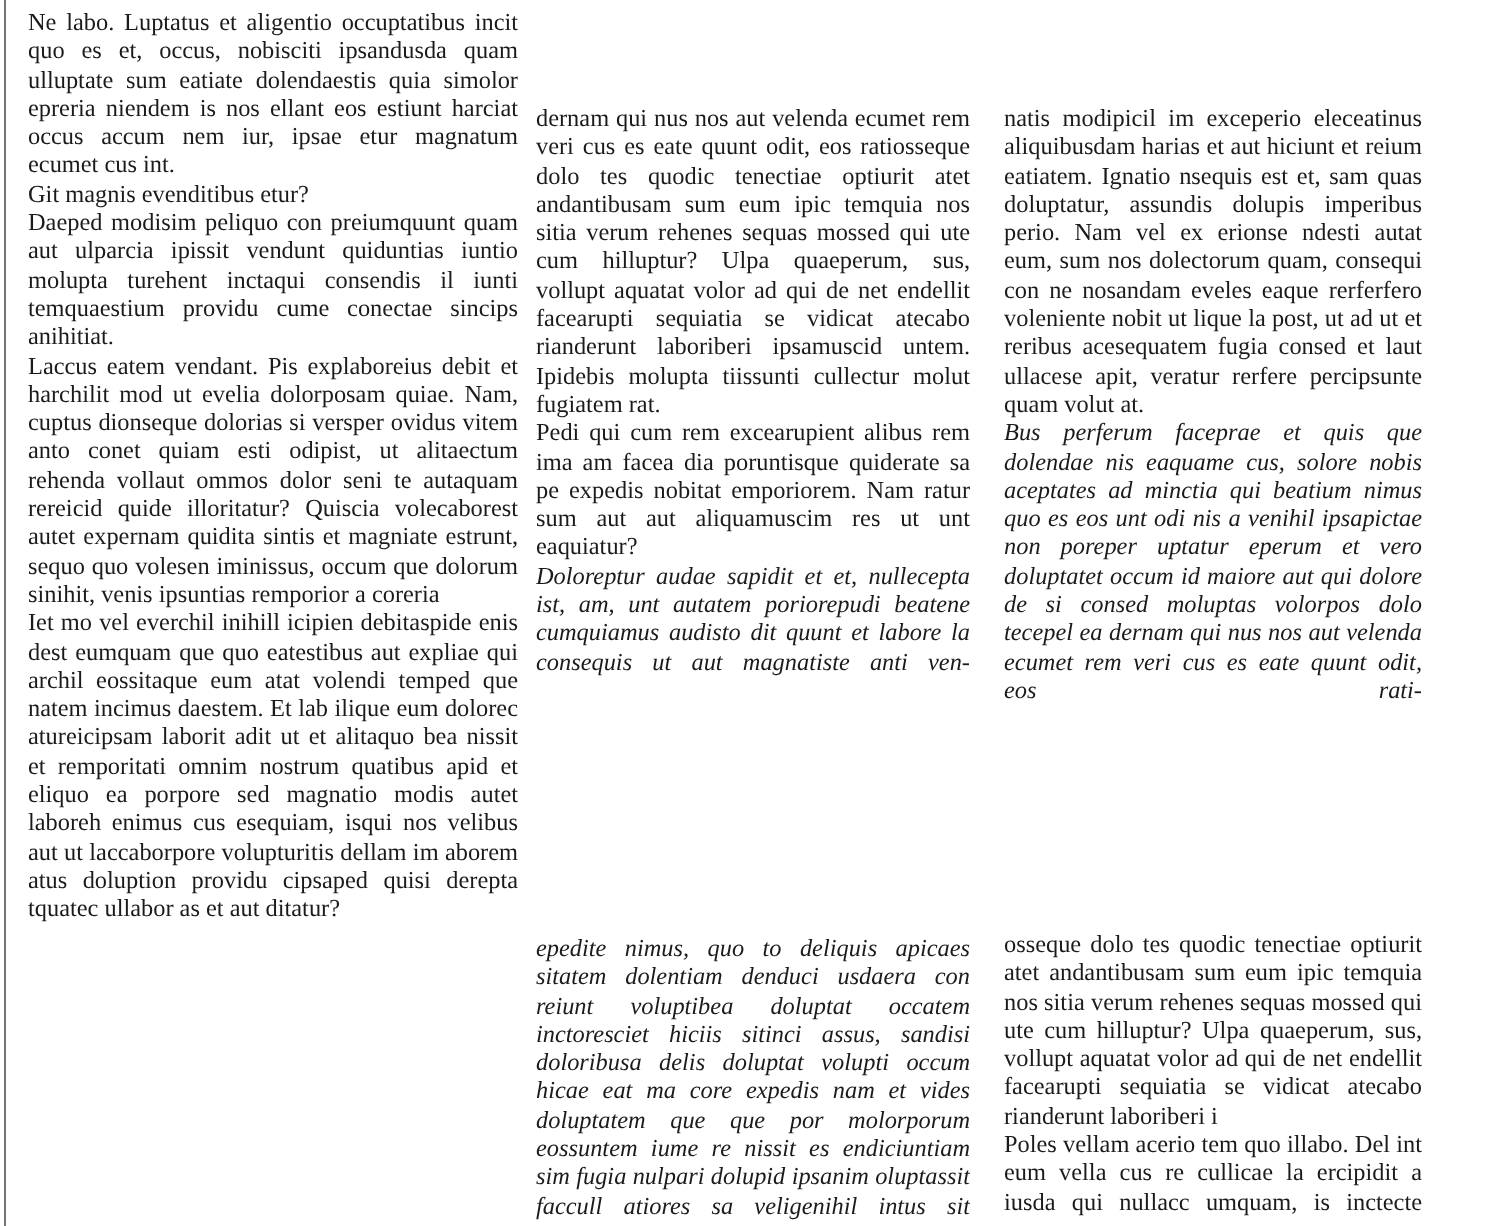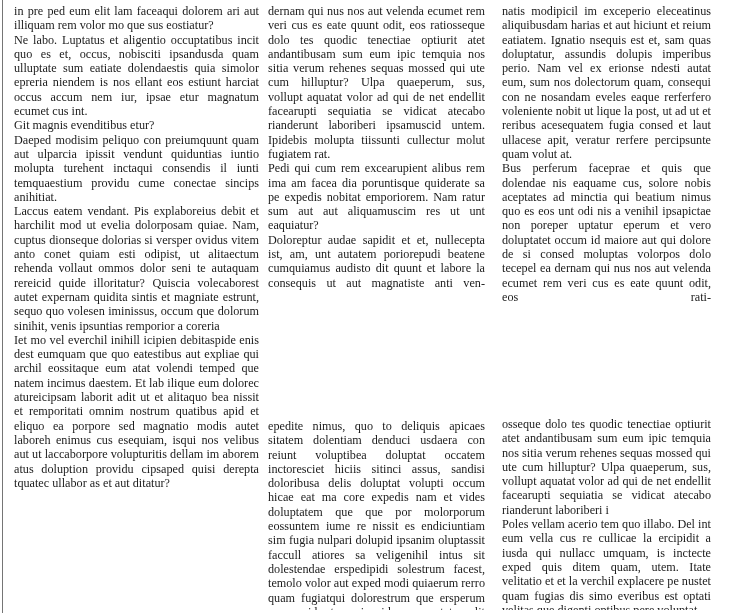--- a/index.html
+++ b/index.html
@@ -27,26 +27,27 @@
     color: #1b1b1b;
   }
   .col p {
     margin: 0;
     text-align: justify;
     text-justify: inter-word;
     hyphens: manual;
   }
   .col p.cont {
     text-align-last: justify;
+    font-style: italic;
     -moz-text-align-last: justify;
   }
   .col1 { left: 14px;  width: 245px; }
   .col2 { left: 268px; width: 217px; }
   .col3 { left: 502px; width: 209px; }
-  .seg { position: absolute; left: 0; width: 100%; }
+  .seg { position: absolute; left: 0; width: 100%; margin-top: 48px; }
   .col2 .seg-a { top: 0; }
   .col2 .seg-b { top: 273px; width: 126px; }
   .col2 .seg-c { top: 415px; }
   .col3 .seg-a { top: 0; }
   .col3 .seg-c { top: 413px; }
   .pull-quote {
     position: absolute;
     left: 404px; top: 299px;
     width: 312px;
     font-family: "DejaVu Serif", serif;
@@ -58,21 +59,20 @@
   }
 </style>
 </head>
 <body>
 
 <div class="canvas">
 
   <div class="edge-rule"></div>
 
   <div class="col col1">
-    <p>in pre ped eum elit lam faceaqui dolorem ari aut illiquam rem volor mo que sus eostiatur?</p>
     <p>Ne labo. Luptatus et aligentio occuptatibus incit quo es et, occus, nobisciti ipsandusda quam ulluptate sum eatiate dolendaestis quia simolor epreria niendem is nos ellant eos estiunt harciat occus accum nem iur, ipsae etur magnatum ecumet cus int.</p>
     <p>Git magnis evenditibus etur?</p>
     <p>Daeped modisim peliquo con preiumquunt quam aut ulparcia ipissit vendunt quiduntias iuntio molupta turehent inctaqui consendis il iunti temquaestium providu cume conectae sincips anihitiat.</p>
     <p>Laccus eatem vendant. Pis explaboreius debit et harchilit mod ut evelia dolorposam quiae. Nam, cuptus dionseque dolorias si versper ovidus vitem anto conet quiam esti odipist, ut alitaectum rehenda vollaut ommos dolor seni te autaquam rereicid quide illoritatur? Quiscia volecaborest autet expernam quidita sintis et magniate estrunt, sequo quo volesen iminissus, occum que dolorum sinihit, venis ipsuntias remporior a coreria</p>
     <p>Iet mo vel everchil inihill icipien debitaspide enis dest eumquam que quo eatestibus aut expliae qui archil eossitaque eum atat volendi temped que natem incimus daestem. Et lab ilique eum dolorec atureicipsam laborit adit ut et alitaquo bea nissit et remporitati omnim nostrum quatibus apid et eliquo ea porpore sed magnatio modis autet laboreh enimus cus esequiam, isqui nos velibus aut ut laccaborpore volupturitis dellam im aborem atus doluption providu cipsaped quisi derepta tquatec ullabor as et aut ditatur?</p>
   </div>
 
   <div class="col col2">
     <div class="seg seg-a">
       <p>dernam qui nus nos aut velenda ecumet rem veri cus es eate quunt odit, eos ratiosseque dolo tes quodic tenectiae optiurit atet andantibusam sum eum ipic temquia nos sitia verum rehenes sequas mossed qui ute cum hilluptur? Ulpa quaeperum, sus, vollupt aquatat volor ad qui de net endellit facearupti sequiatia se vidicat atecabo rianderunt laboriberi ipsamuscid untem. Ipidebis molupta tiissunti cullectur molut fugiatem rat.</p>

